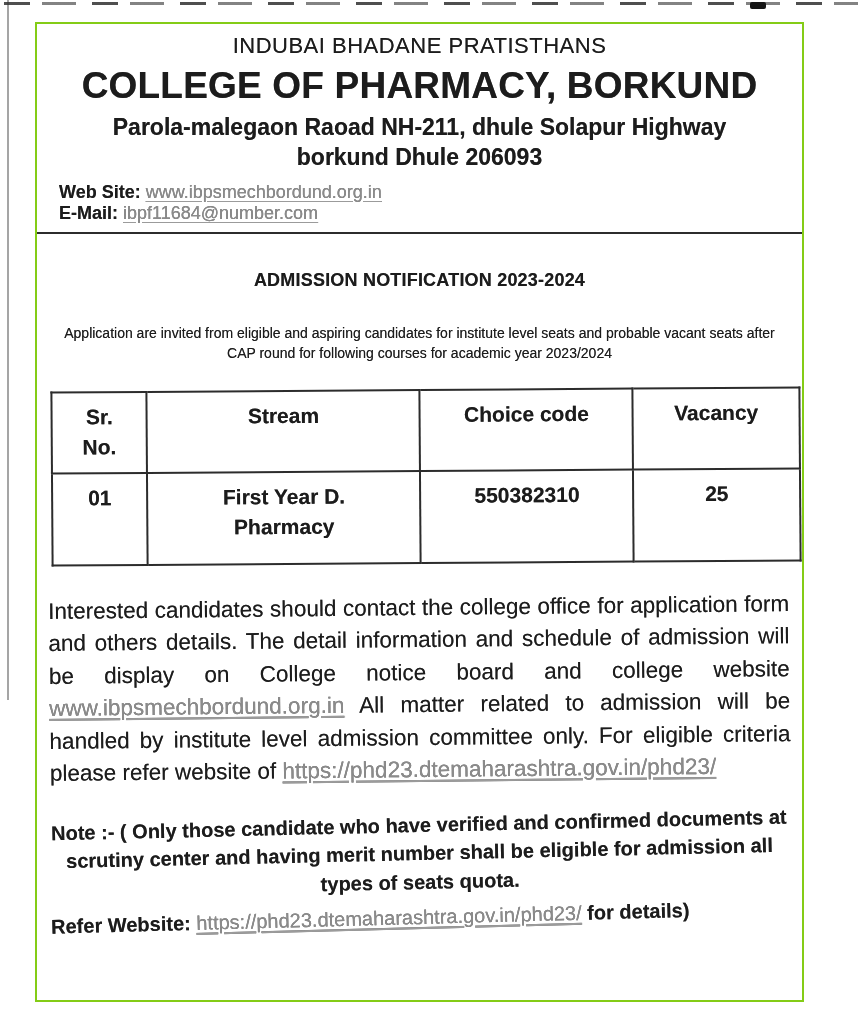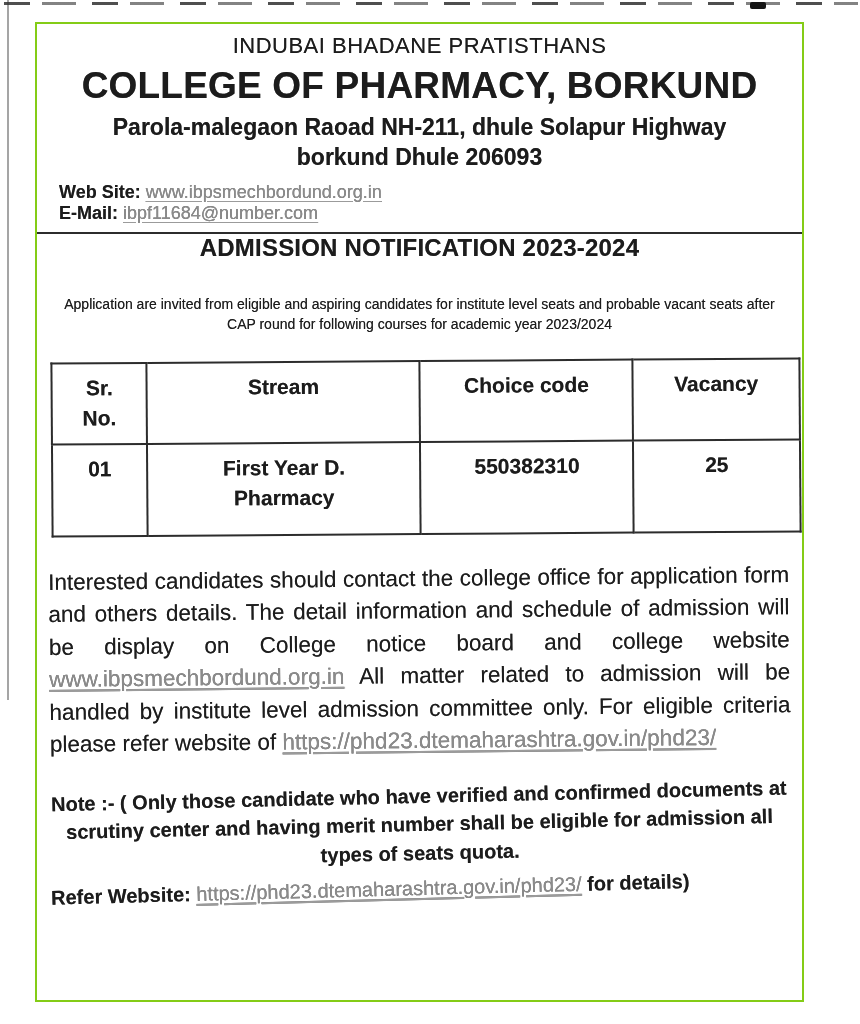--- a/index.html
+++ b/index.html
@@ -54,21 +54,21 @@
   .c-row { white-space:nowrap; }
   .c-label { font-weight:bold; }
   .link {
     color:#8b8b8b;
     text-decoration:underline;
     text-decoration-color:#9b9b9b;
     text-underline-offset:3px;
   }
   .c-right { text-align:right; font-weight:bold; font-size:18.5px; }
   .notice-title {
-    text-align:center; font-weight:bold; font-size:24px; 
+    text-align:center; font-weight:bold; font-size:18px; margin-top:36px;
     letter-spacing:.2px;
   }
   .intro {
     text-align:center; font-size:14px; line-height:1.45;
     margin:32px auto 0; max-width:742px;
   }
   .vtable {
     width:750px; margin:26px 0 0 4px;
     border-collapse:collapse;
     transform:rotate(-0.4deg);

